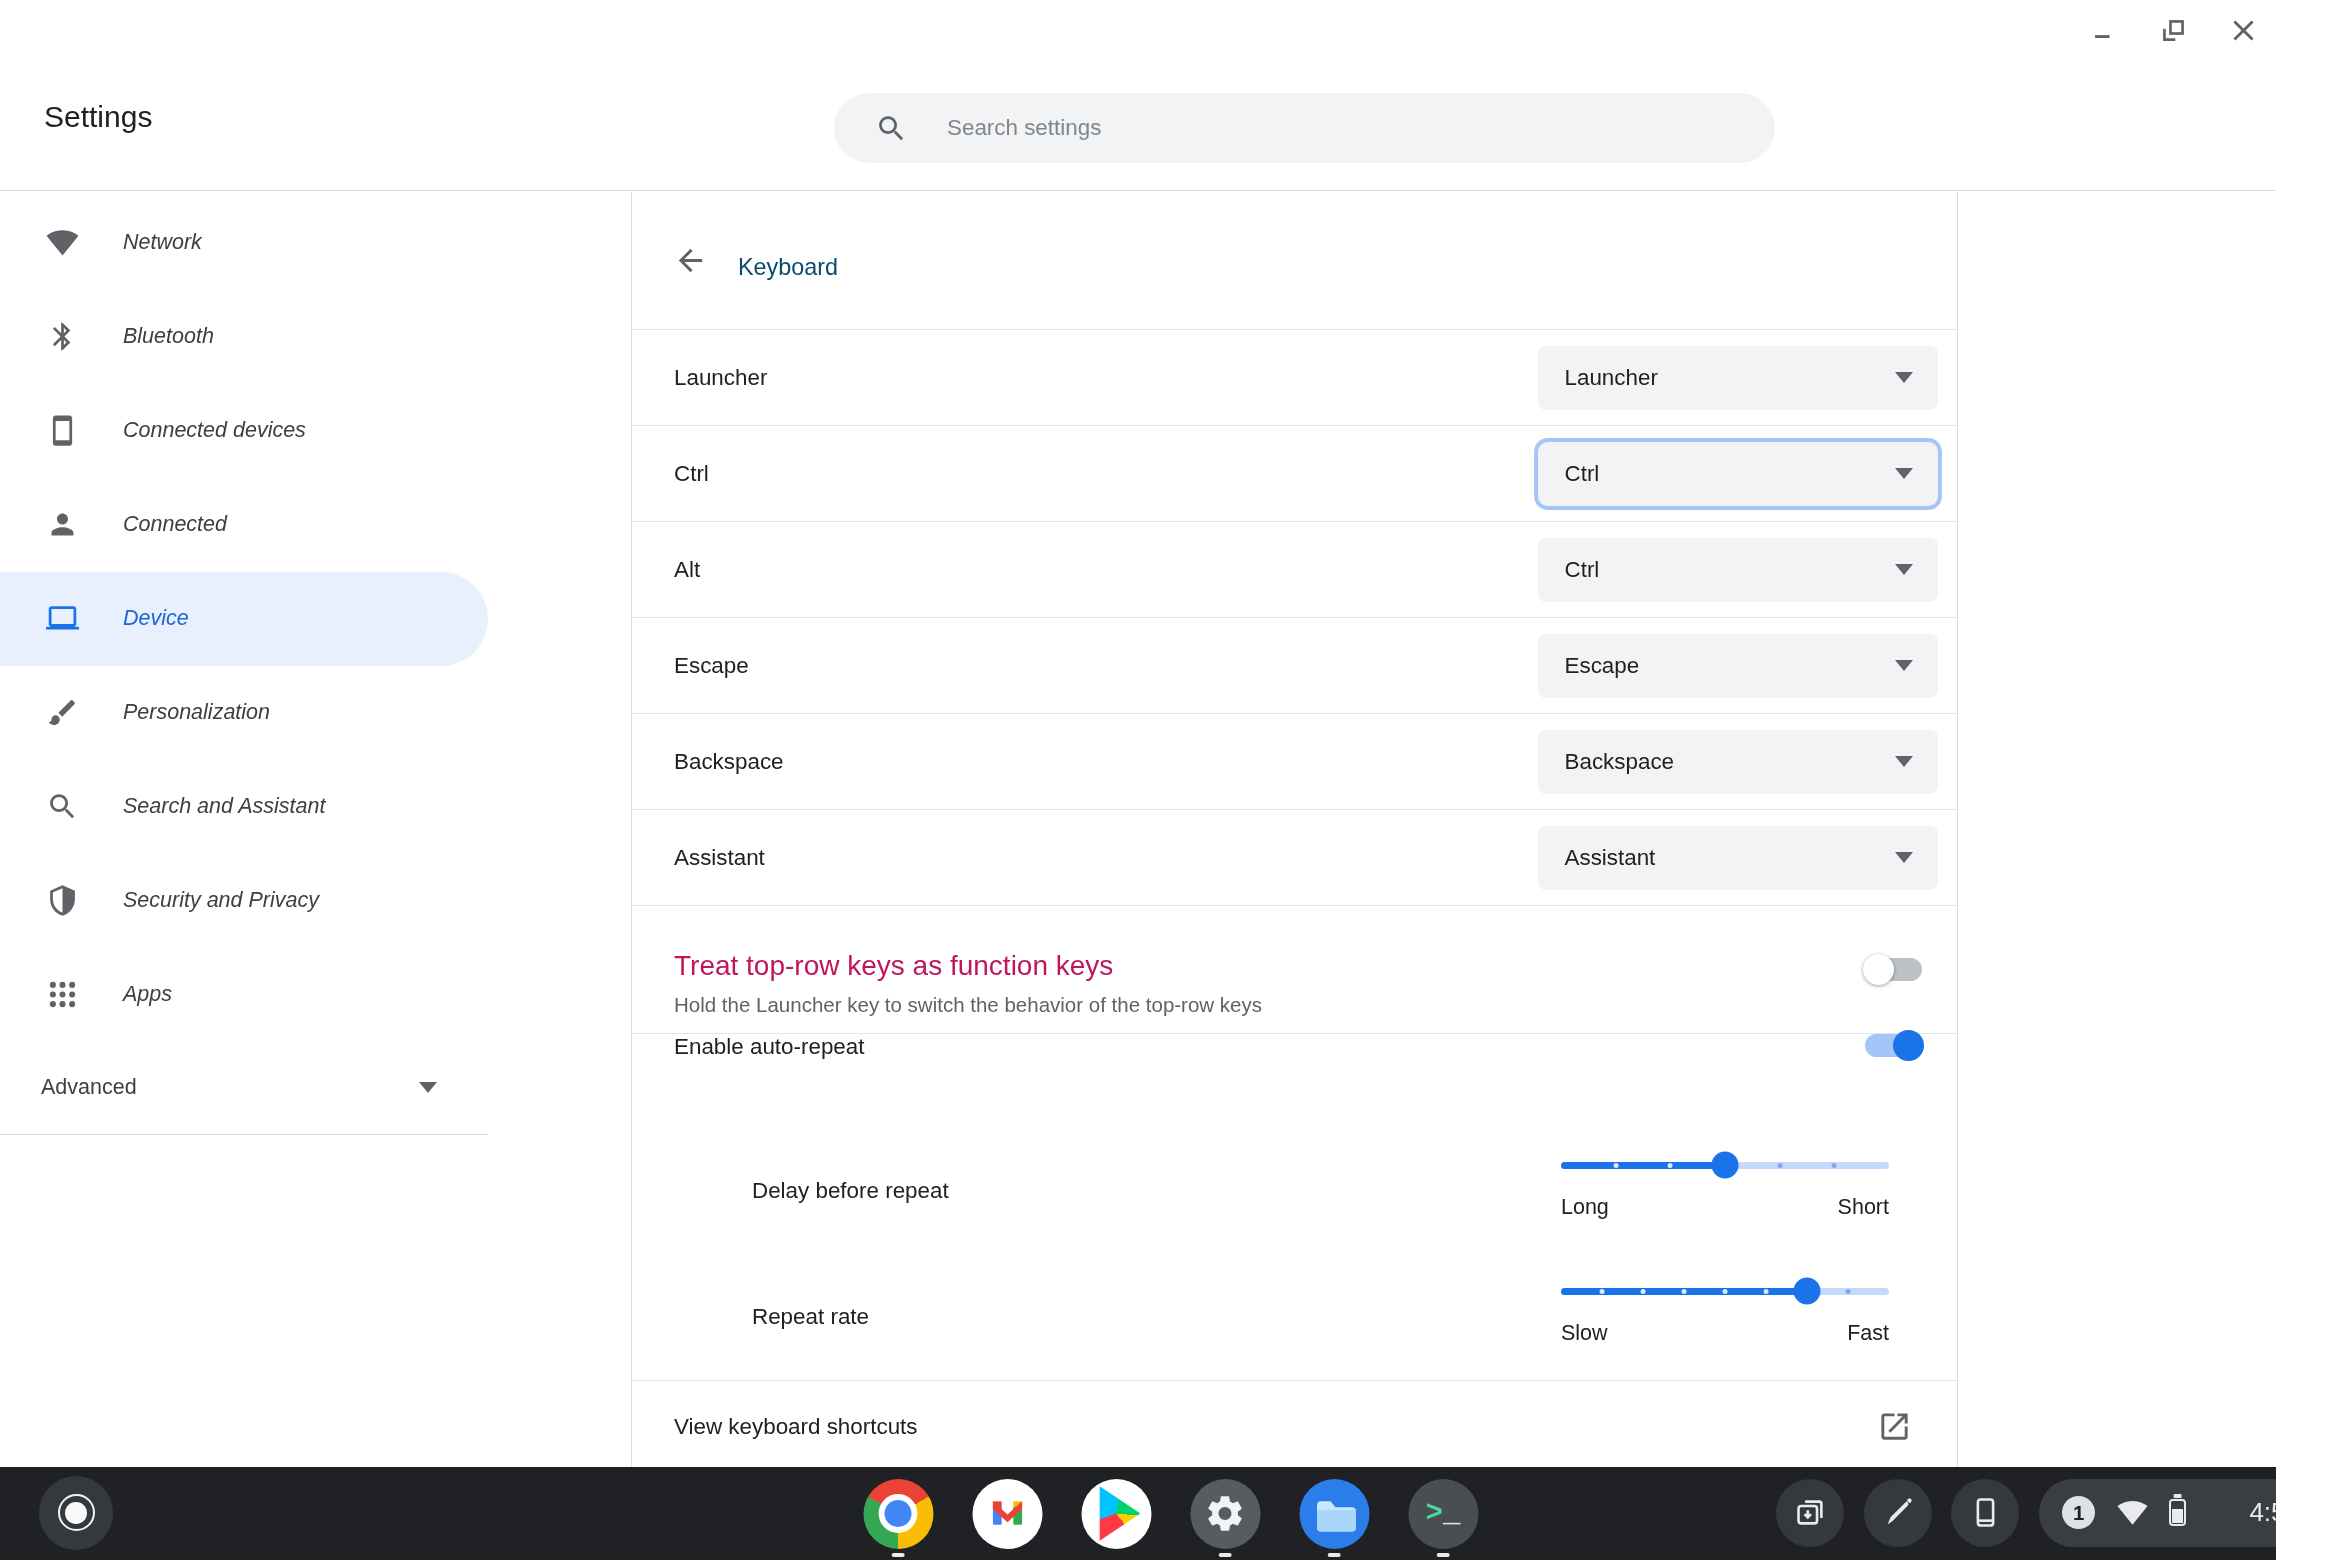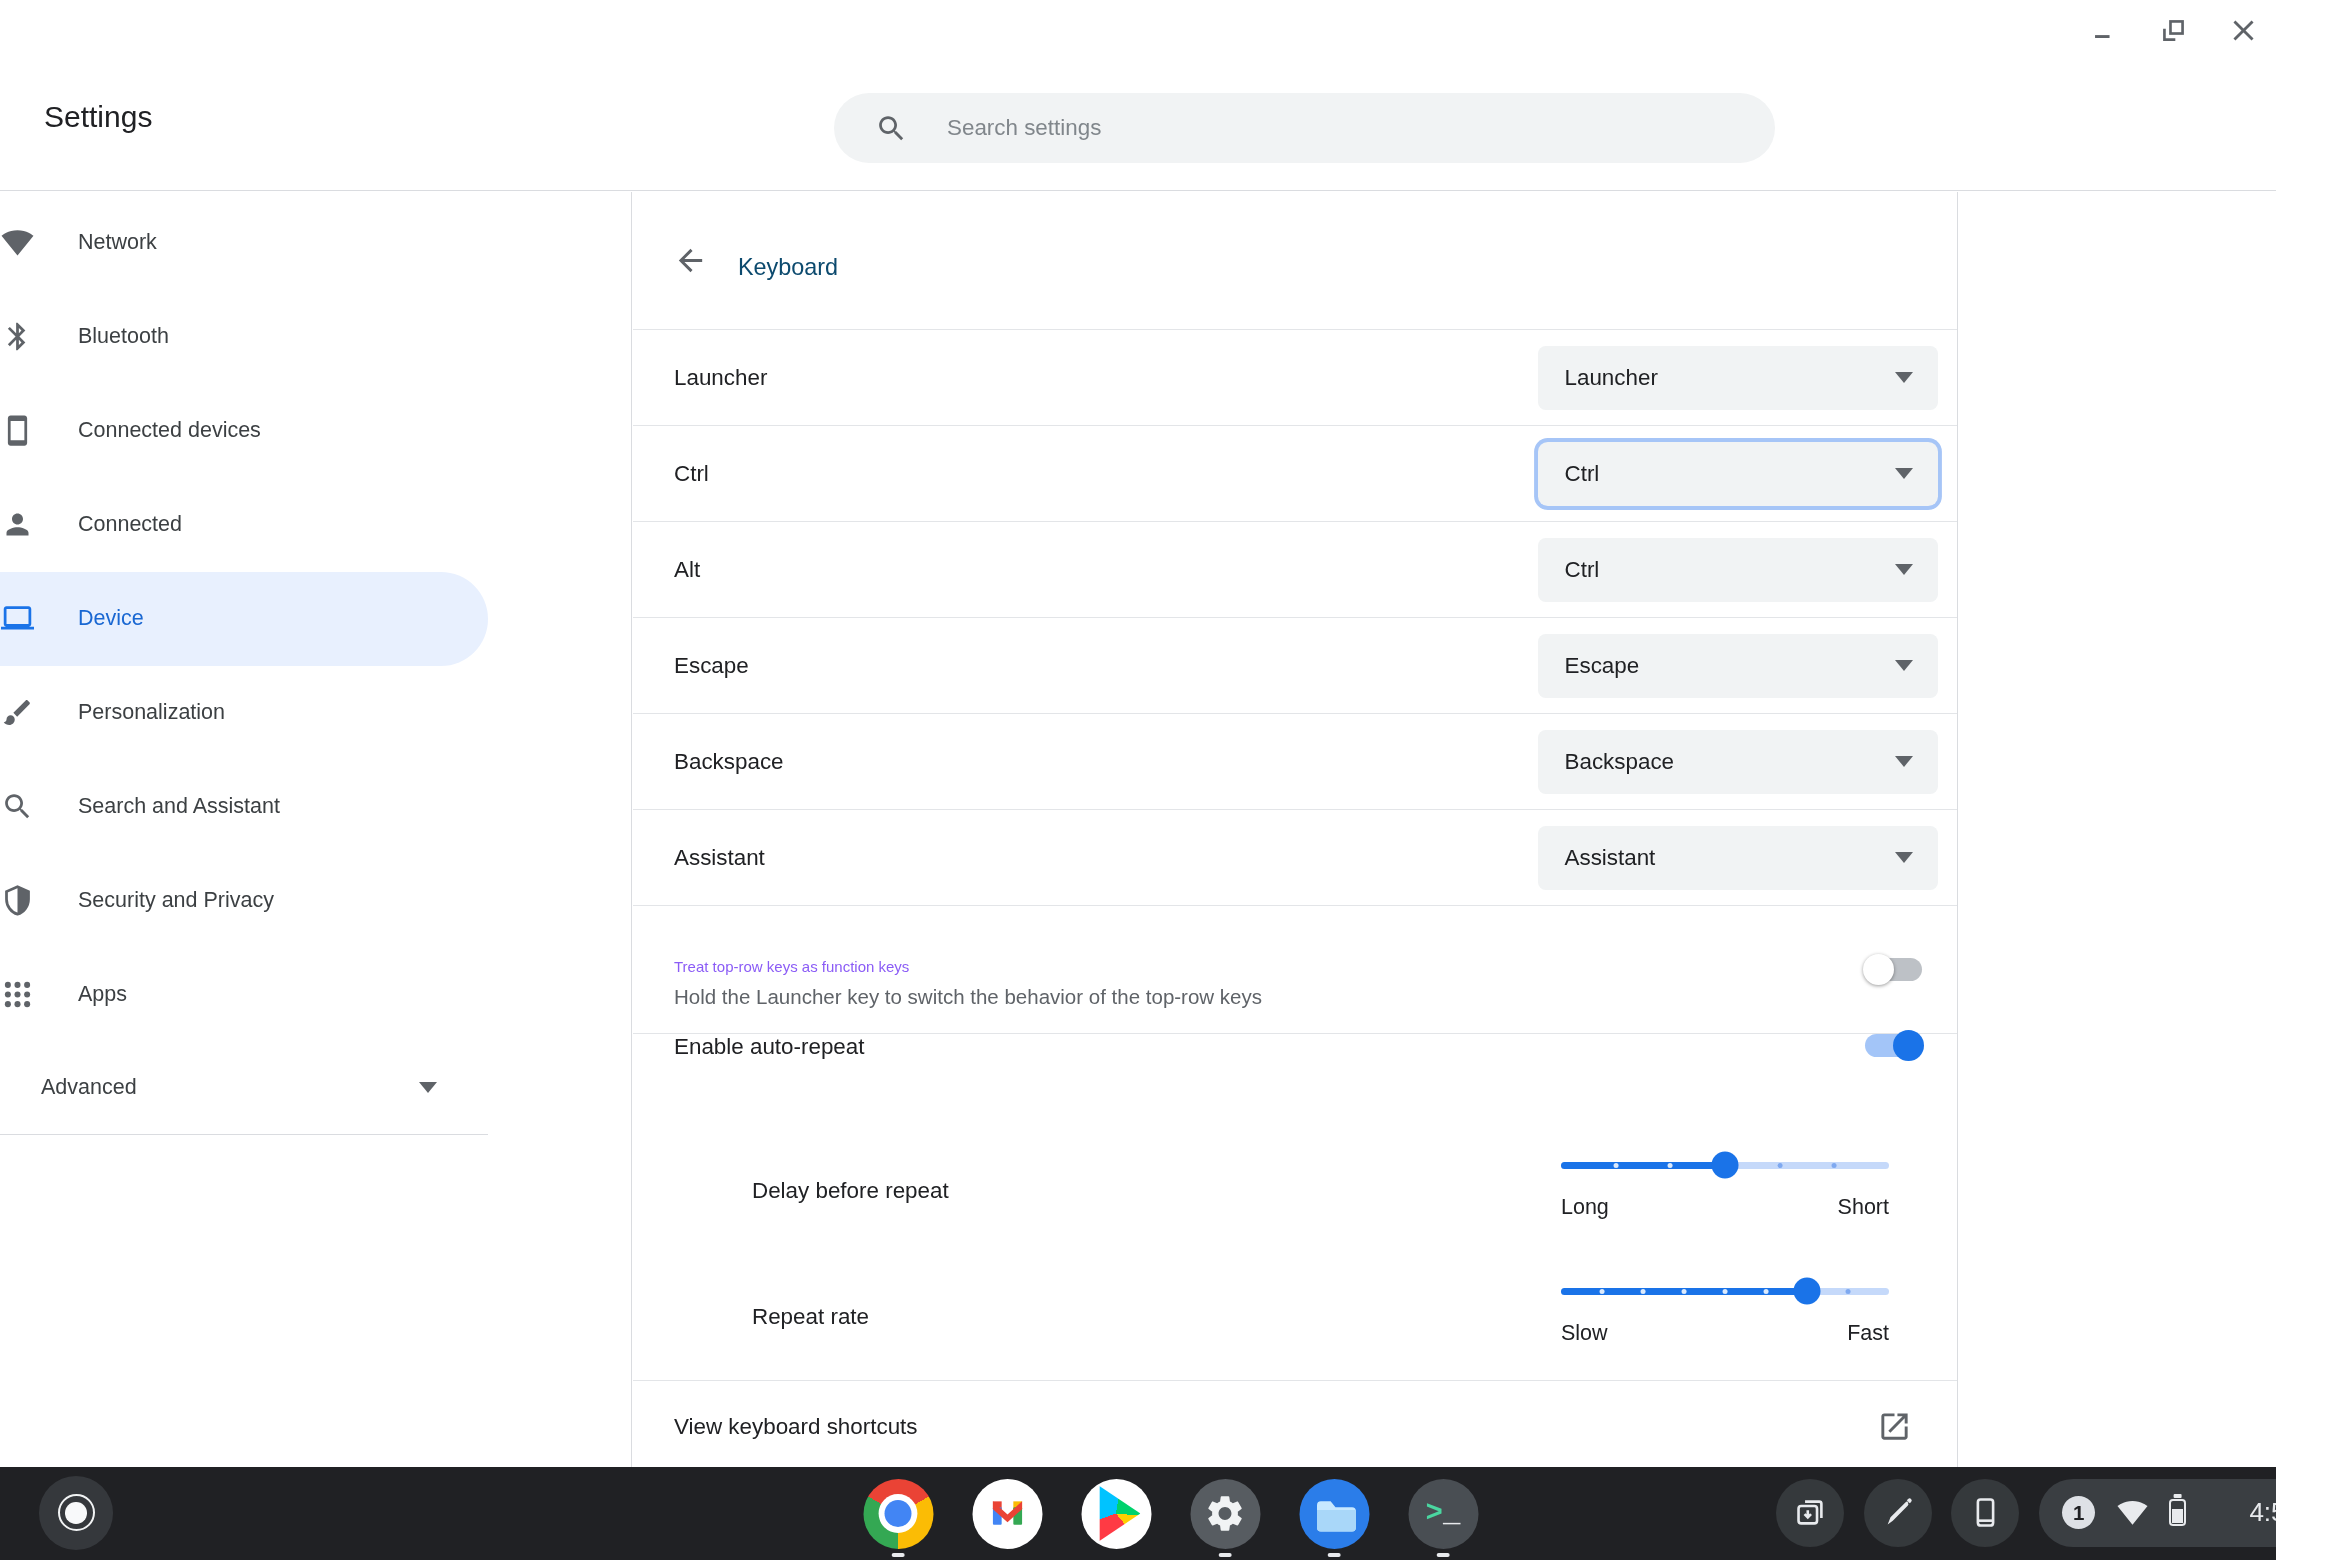--- a/index.html
+++ b/index.html
@@ -12,22 +12,22 @@
 
   
   .toolbar{position:absolute;left:0;top:0;width:2341px;height:191px;background:#fff;border-bottom:1px solid #DADCE0;box-sizing:border-box;}
   .app-title{position:absolute;left:44px;top:100px;font-size:30px;color:#202124;}
   .searchbar{position:absolute;left:834px;top:93px;width:941px;height:70px;background:#F1F3F4;border-radius:35px;
              display:flex;align-items:center;padding-left:41px;box-sizing:border-box;gap:39px;}
   .searchbar .ph{font-size:22.4px;color:#80868B;}
 
   
   .sidebar{position:absolute;left:0;top:192px;width:632px;height:1276px;background:#fff;border-right:1px solid #DADCE0;box-sizing:border-box;padding-top:3.9px;}
-  .nav-item{width:488px;height:94px;display:flex;align-items:center;gap:43px;box-sizing:border-box;
-            border-radius:0 47px 47px 0;font-size:21.5px;font-weight:500;color:#3C4043;cursor:pointer;}
+  .nav-item{width:488px;height:94px;display:flex;align-items:center;padding-left:45px;gap:43px;box-sizing:border-box;
+            border-radius:0 47px 47px 0;font-size:21.5px;font-weight:500;color:#3C4043;cursor:pointer;font-style:italic;}
   .nav-item .nav-ic{width:35px;height:35px;color:#5F6368;flex:none;display:flex;align-items:center;justify-content:center;}
   .nav-item.active{background:#E8F0FE;color:#1967D2;}
   .nav-item.active .nav-ic{color:#1A73E8;}
   .advanced-row{width:488px;height:92px;display:flex;align-items:center;justify-content:space-between;
                 padding:0 51px 0 41px;box-sizing:border-box;font-size:21.5px;font-weight:500;color:#3C4043;cursor:pointer;}
   .caret-down{width:0;height:0;border-left:9.8px solid transparent;border-right:9.8px solid transparent;border-top:11.7px solid #5F6368;}
   .side-divider{width:488px;height:1px;background:#DADCE0;}
   .about-row{height:117px;display:flex;align-items:center;padding-left:41px;font-size:21.5px;font-weight:500;color:#3C4043;cursor:pointer;}
 
   
@@ -39,21 +39,21 @@
   .row{display:flex;align-items:center;justify-content:space-between;padding:0 19.5px 0 41px;border-top:1px solid #E3E5E8;box-sizing:border-box;}
   .row-label{font-size:22.4px;color:#202124;}
   .row-select{height:96px;}
 
   .select{width:400px;height:64px;background:#F1F3F4;border-radius:7.8px;display:flex;align-items:center;justify-content:space-between;
           padding:0 25px 0 27px;box-sizing:border-box;font-size:22.4px;color:#202124;cursor:pointer;}
   .select.focused{box-shadow:0 0 0 3.9px #A6C5F7;border-radius:9.8px;}
   .sel-caret{width:0;height:0;border-left:9.8px solid transparent;border-right:9.8px solid transparent;border-top:11.7px solid #5F6368;}
 
   .fn-row{height:128px;}
-  .fn-text .t1{font-size:15px;color:#8b5cf6;margin-top:28px;}
+  .fn-text .t1{font-size:28px;color:#be185d;margin-top:28px;}
   .fn-text .t2{font-size:20.5px;color:#5F6368;margin-top:10.7px;}
 
   .toggle{width:57px;height:23.4px;border-radius:11.7px;position:relative;margin-right:15.6px;cursor:pointer;flex:none;}
   .toggle .thumb{position:absolute;width:31px;height:31px;border-radius:50%;top:-3.9px;}
   .toggle.off{background:#BDC1C6;}
   .toggle.off .thumb{left:-2px;background:#fff;box-shadow:0 1px 3.9px rgba(0,0,0,.4);}
   .toggle.on{background:#A3C5F8;}
   .toggle.on .thumb{right:-2px;background:#1A73E8;}
 
   .auto-group{border-top:1px solid #E3E5E8;}

